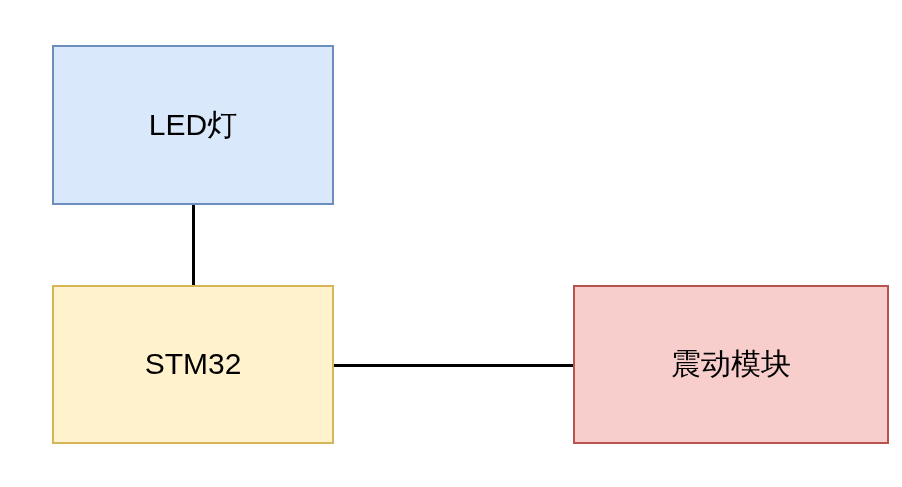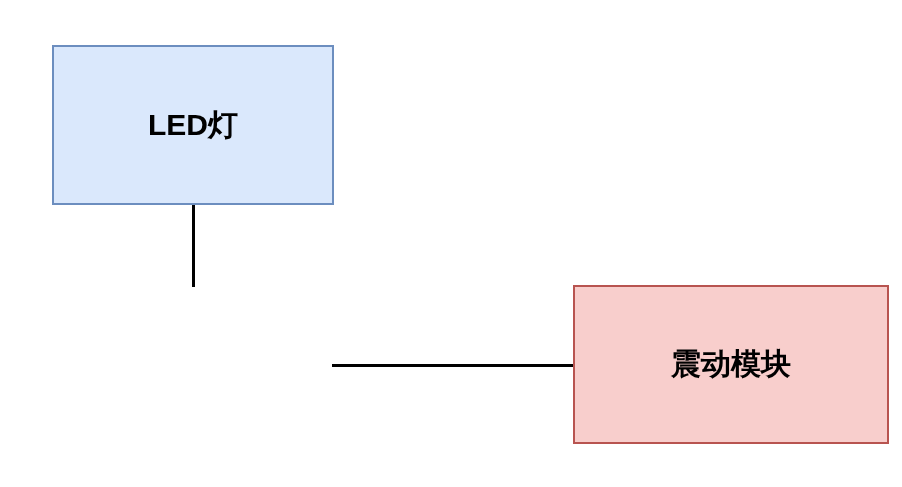--- a/index.html
+++ b/index.html
@@ -27,21 +27,20 @@
     border-width: 2px;
     z-index: 2;
   }
   .node-label {
     font-size: 30px;
     line-height: 1.15;
     color: #000000;
     text-align: center;
     white-space: nowrap;
     letter-spacing: 0px;
-    font-weight: bold;
   }
   
   #node-led {
     left: 52px;
     top: 45px;
     width: 282px;
     height: 160px;
     background: #dae8fc;
     border-color: #6c8ebf;
   }
@@ -87,18 +86,21 @@
 <div id="canvas">
 
   <div class="edge" id="edge-led-mcu"></div>
 
   <div class="edge" id="edge-mcu-vibration"></div>
 
   <div class="node" id="node-led">
     <span class="node-label">LED灯</span>
   </div>
 
+  <div class="node" id="node-mcu">
+    <span class="node-label">STM32</span>
+  </div>
 
   <div class="node" id="node-vibration">
     <span class="node-label">震动模块</span>
   </div>
 
 </div>
 
 </body></html>

